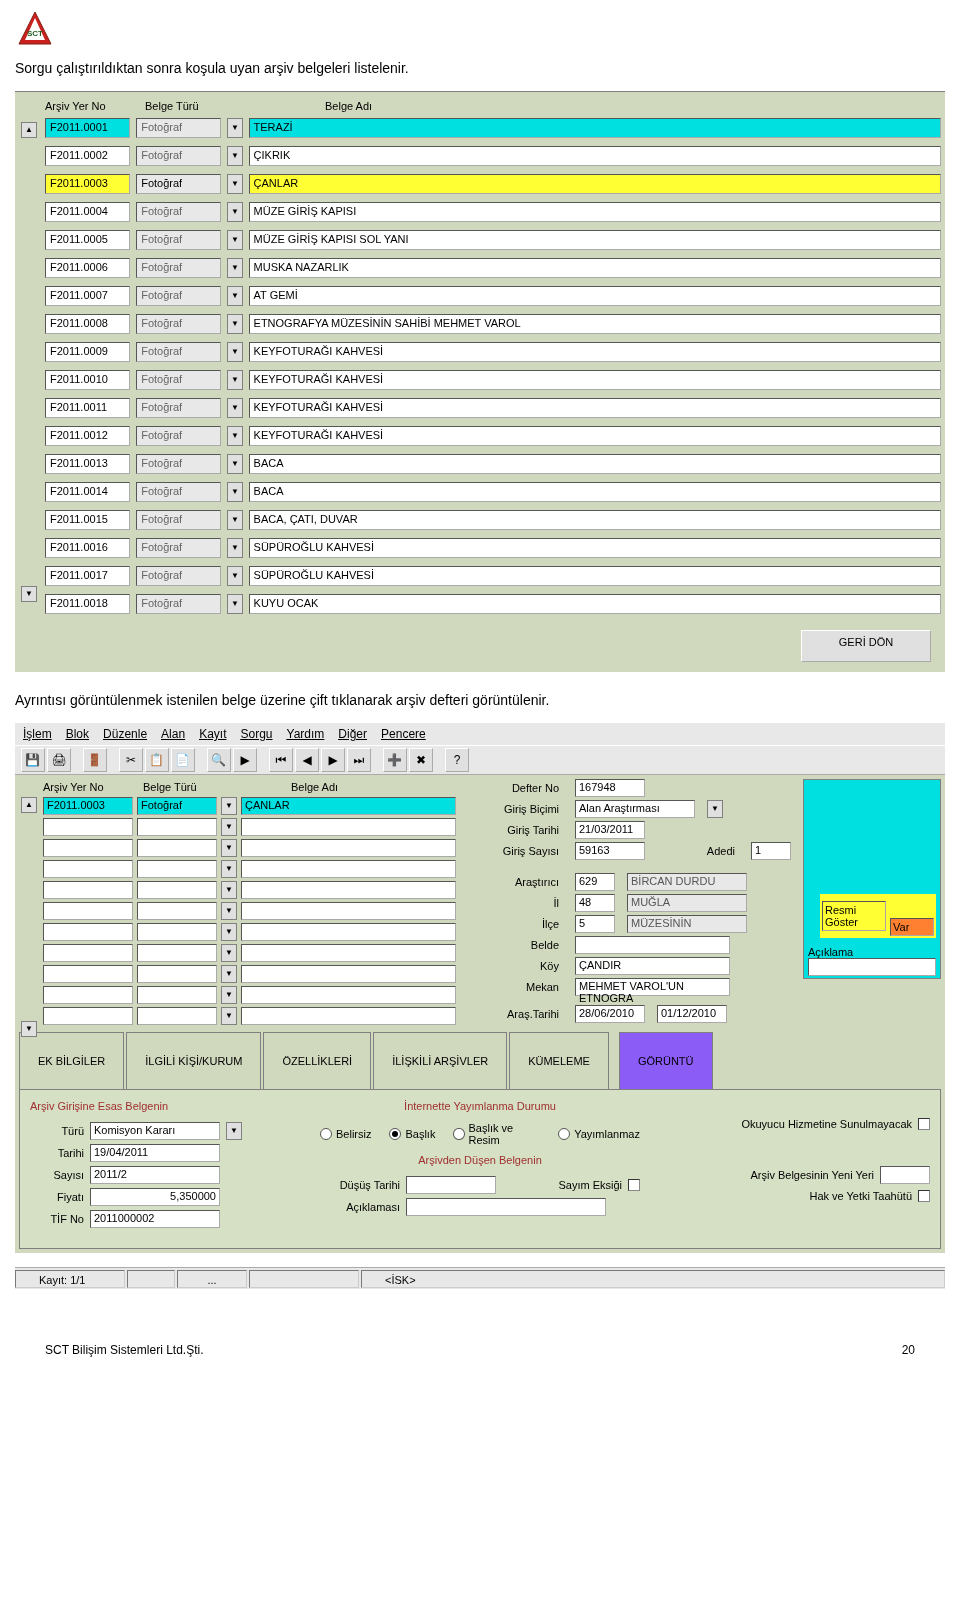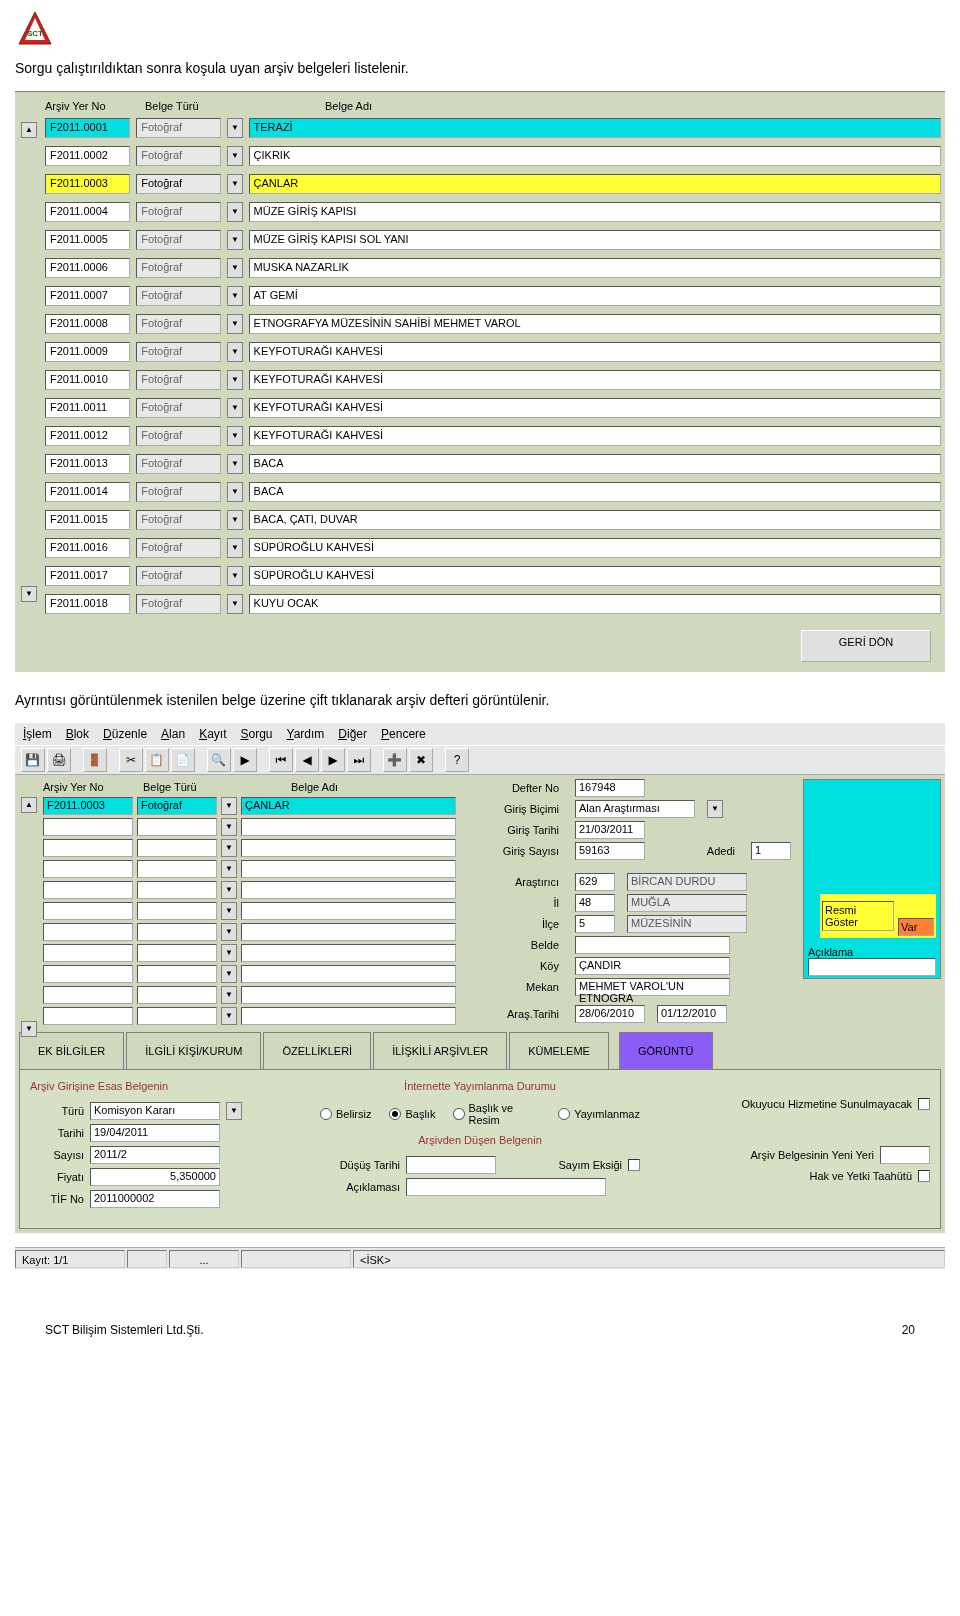--- a/index.html
+++ b/index.html
@@ -107,20 +107,21 @@
   }
   .clear{clear:both;}
 
   
   .menubar {
     display: flex;
     gap: 14px;
     padding: 4px 8px;
     background: #e8e8e8;
     font-size: 12px;
+    text-decoration: underline;
   }
   .menubar span { cursor: pointer; }
   .menubar u { text-decoration: underline; }
   .toolbar {
     display: flex;
     align-items: center;
     gap: 2px;
     padding: 2px 6px;
     background: #e8e8e8;
     border-top: 1px solid #fff;
@@ -225,32 +226,32 @@
     margin-left:6px;
   }
   .resmi-row{
     position:absolute;bottom:40px;left:16px;right:4px;
     background:#ffff33;
     display:flex;align-items:center;gap:4px;
     padding:2px;
     font-size:11px;
   }
   .resmi-row .rbtn{flex:1;background:#ffff33;border:1px inset #aaa;padding:2px;}
-  .resmi-row .rval{width:36px;background:#ff8030;color:#000;padding:2px;border:1px inset #aaa;margin-top:22px;}
+  .resmi-row .rval{width:44px;background:#ff8030;color:#000;padding:2px;border:1px inset #aaa;margin-top:22px;}
   .aciklama-lbl{position:absolute;bottom:20px;left:4px;font-size:11px;}
   .acikinput{position:absolute;bottom:2px;left:4px;right:4px;height:18px;background:#fff;border:1px inset #aaa;}
   
   .tabbar{
     display:flex;
     gap:2px;
     margin-top:4px;
     border-bottom:1px solid #808080;
   }
   .tab{
-    padding:12px 18px;
+    padding:22px 18px;
     background:#d0d8bd;
     border:1px solid #808080;
     border-bottom:none;
     font-size:11px;
     cursor:pointer;
   }
   .tab.act{background:#8b5cf6;margin-left:8px;}
   .tabcontent{
     background:#d6e0c5;
     border:1px solid #808080;
@@ -279,21 +280,21 @@
     align-items:center;
     gap:2px;
     background:#e8e8e8;
     border-top:1px solid #aaa;
     height:22px;
     font-size:11px;
     margin-top:14px;
   }
   .statusbar .seg{
     border:1px inset #ccc;
-    padding:2px 6px;
+    padding:2px 23px;
     height:18px;
     line-height:14px;
   }
   .seg1{width:110px;} .seg2{width:70px;text-align:center;} .seg3{width:110px;} .seg4{flex:1;}
   
   .footer{
     margin-top:50px;
     display:flex;
     justify-content:space-between;
     font-size:12px;

